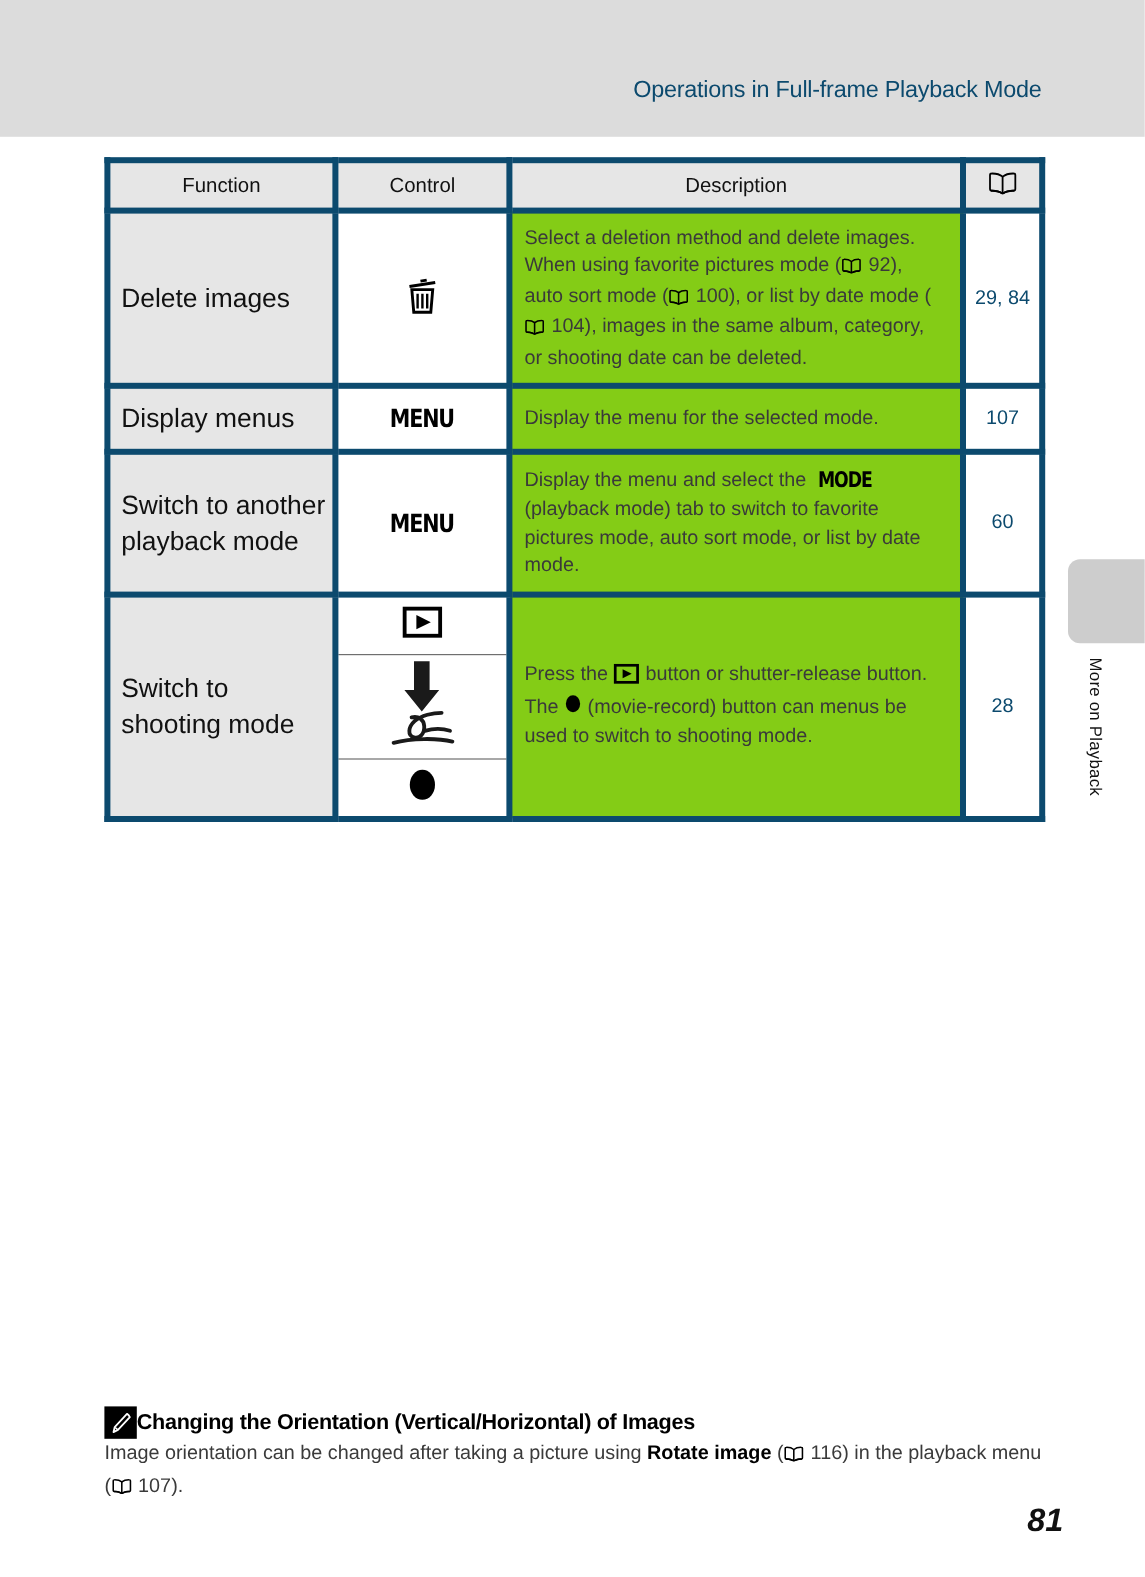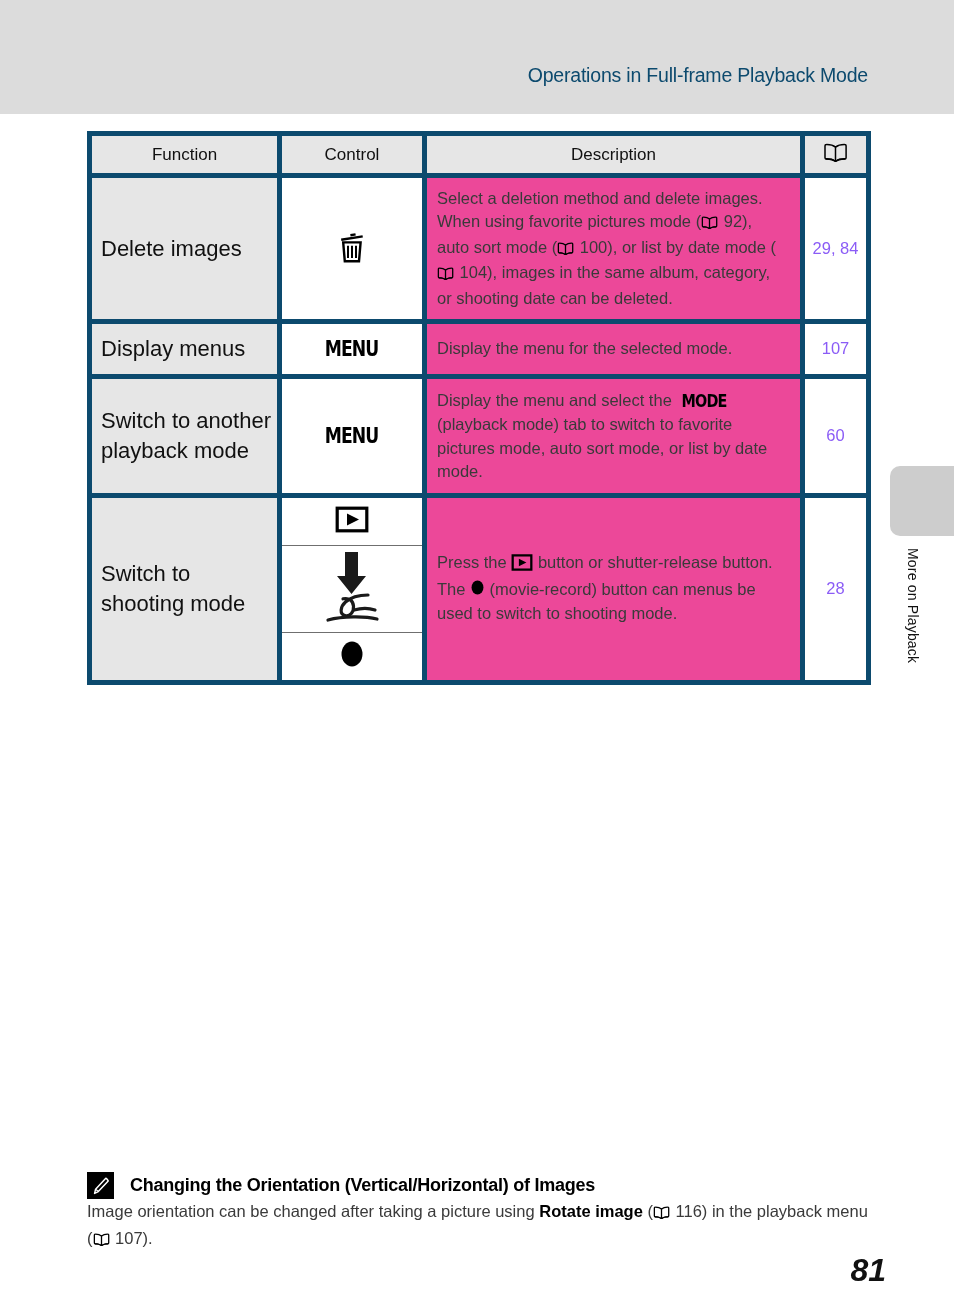--- a/index.html
+++ b/index.html
@@ -93,31 +93,31 @@
     padding: 10px 0 10px 9px;
     font-size: 22px;
     line-height: 1.35;
     color: #111;
   }
   td.ctrl-cell {
     background: #ffffff;
     text-align: center;
   }
   td.desc-cell {
-    background: #ec4899;
+    background: #84cc16;
     padding: 9px 12px 9px 10px;
     font-size: 16.5px;
     line-height: 1.42;
     color: #3a3a3a;
   }
   td.pg-cell {
     background: #ffffff;
     text-align: center;
     font-size: 16.5px;
-    color: #8b5cf6;
+    color: #0c4a6e;
   }
 
   
   table.ctrl-stack {
     width: 100%;
     border-collapse: collapse;
     table-layout: fixed;
   }
   table.ctrl-stack td {
     border: 0;
@@ -159,21 +159,21 @@
   
   .note {
     position: absolute;
     left: 87px;
     top: 1172px;
     width: 790px;
   }
   .note-head {
     display: flex;
     align-items: center;
-    gap: 16px;
+    gap: 0;
   }
   .note-badge {
     width: 27px;
     height: 27px;
     background: #000;
     display: inline-flex;
     align-items: center;
     justify-content: center;
     flex: 0 0 auto;
   }
@@ -188,21 +188,21 @@
     font-size: 16.5px;
     line-height: 1.5;
     color: #3a3a3a;
   }
   .note-body b { color: #000; }
 
   .page-num {
     position: absolute;
     right: 68px;
     top: 1252px;
-    font-size: 32px;
+    font-size: 27px;
     font-style: italic;
     font-weight: bold;
     color: #111;
     margin-left: 20px;
   }
 </style>
 </head>
 <body>
 
 <div class="header-band"></div>

